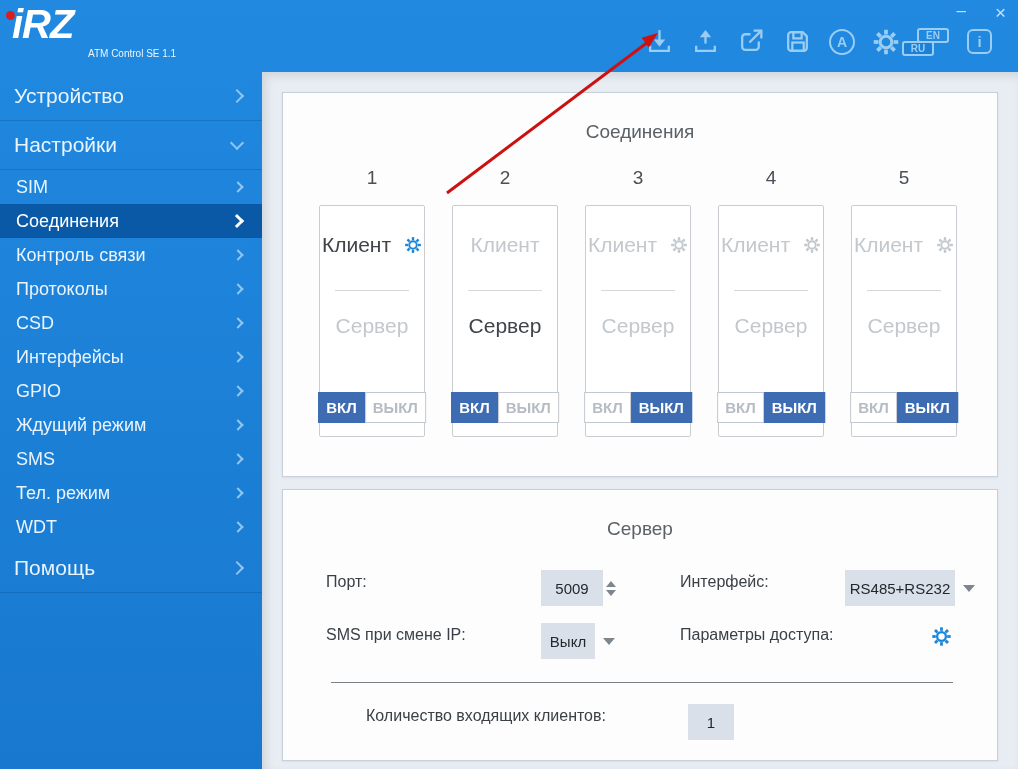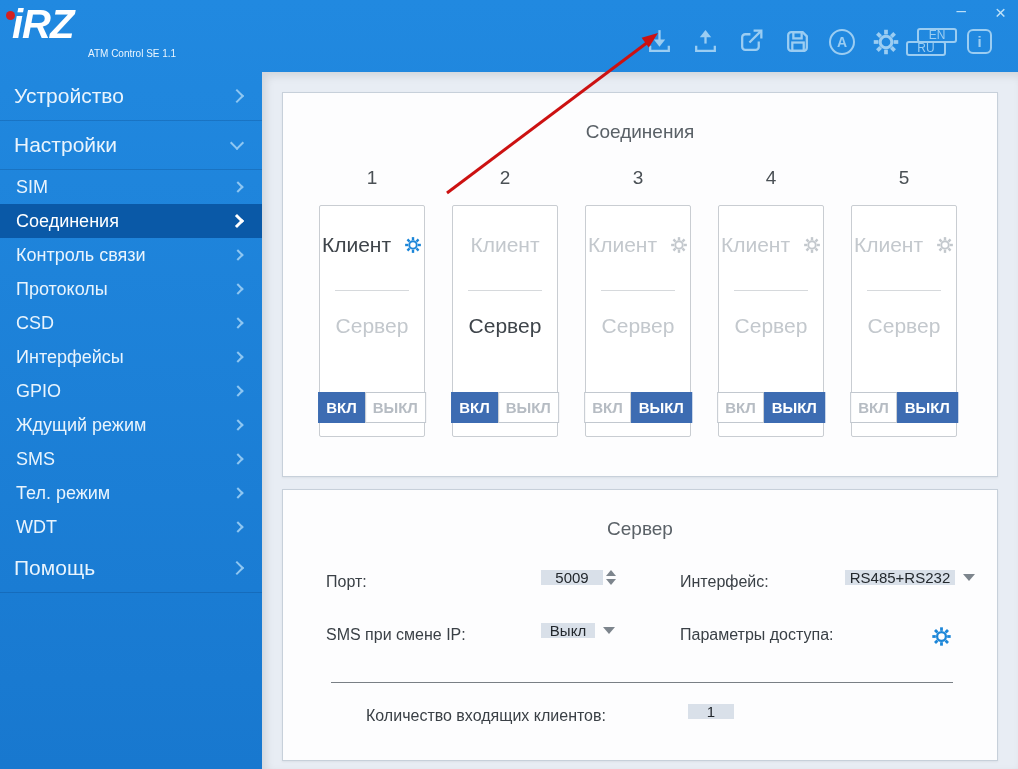--- a/index.html
+++ b/index.html
@@ -23,25 +23,25 @@
   .tbi { display:flex; align-items:center; justify-content:center; cursor:pointer; }
   .tbi svg { display:block; }
   .icon-stroke { stroke:#9bcdf2; fill:none; stroke-width:2.2; }
   .icon-fill { fill:#9bcdf2; }
 
   .atm-icon { width:26px; height:26px; border:2.5px solid #9bcdf2; border-radius:50%;
     color:#9bcdf2; font-size:14px; font-weight:bold; display:flex; align-items:center; justify-content:center; }
   .info-icon { width:25px; height:25px; border:2.5px solid #9bcdf2; border-radius:6px;
     color:#9bcdf2; font-size:15px; font-weight:bold; display:flex; align-items:center; justify-content:center; }
   .lang-icon { position:relative; width:33px; height:28px; }
-  .lang-back,.lang-front { position:absolute; width:40px; height:15px; border:2px solid #9bcdf2;
-    border-radius:3px; color:#9bcdf2; font-size:12px; font-weight:normal;
+  .lang-back,.lang-front { position:absolute; width:32px; height:15px; border:2px solid #9bcdf2;
+    border-radius:3px; color:#9bcdf2; font-size:10px; font-weight:bold;
     display:flex; align-items:center; justify-content:center; }
   .lang-back { left:0; top:0; }
-  .lang-front { right:4px; bottom:0; background:#1b81d8; }
+  .lang-front { right:16px; bottom:0; background:#1b81d8; }
 
   
   .gear { color:#1c86d8; }
   .gear.gray { color:#c3c8cd; }
   .gear.light { color:#9bcdf2; }
   .gear circle { stroke:currentColor; }
   .gear line { stroke:currentColor; }
 
   
   #sidebar { position:absolute; left:0; top:72px; width:262px; bottom:0; }
@@ -79,21 +79,21 @@
   .toggle { position:absolute; top:186px; left:50%; transform:translateX(-50%); display:flex; cursor:pointer; }
   .seg { min-width:40px; height:31px; display:flex; align-items:center; justify-content:center;
     padding:0 7px; font-size:15px; font-weight:bold; border:1px solid #c2c8cf;
     background:#ffffff; color:#b6bcc3; }
   .seg.sel { background:#3d6cb2; border-color:#3d6cb2; color:#ffffff; }
 
   
   .srow { position:absolute; left:0; right:0; height:28px; }
   .r-label { position:absolute; top:3px; font-size:16px; color:#3a4046; }
   .grp { position:absolute; top:0; display:inline-flex; align-items:center; }
-  .val-box { display:inline-flex; align-items:center; justify-content:center; height:15px;
+  .val-box { display:inline-flex; align-items:center; justify-content:center; height:36px;
     background:#d9e0e9; color:#23282d; font-size:15px; padding:0 8px; }
   .spinner { display:flex; flex-direction:column; margin-left:3px; cursor:pointer; }
   .spin-up { width:0; height:0; border-left:5px solid transparent; border-right:5px solid transparent;
     border-bottom:6px solid #7d858d; }
   .spin-down { width:0; height:0; border-left:5px solid transparent; border-right:5px solid transparent;
     border-top:6px solid #7d858d; margin-top:3px; }
   .caret { width:0; height:0; border-left:6px solid transparent; border-right:6px solid transparent;
     border-top:7px solid #7d858d; margin-left:8px; cursor:pointer; }
   .hr2 { position:absolute; left:48px; width:622px; border-top:1px solid #797f85; }
 

